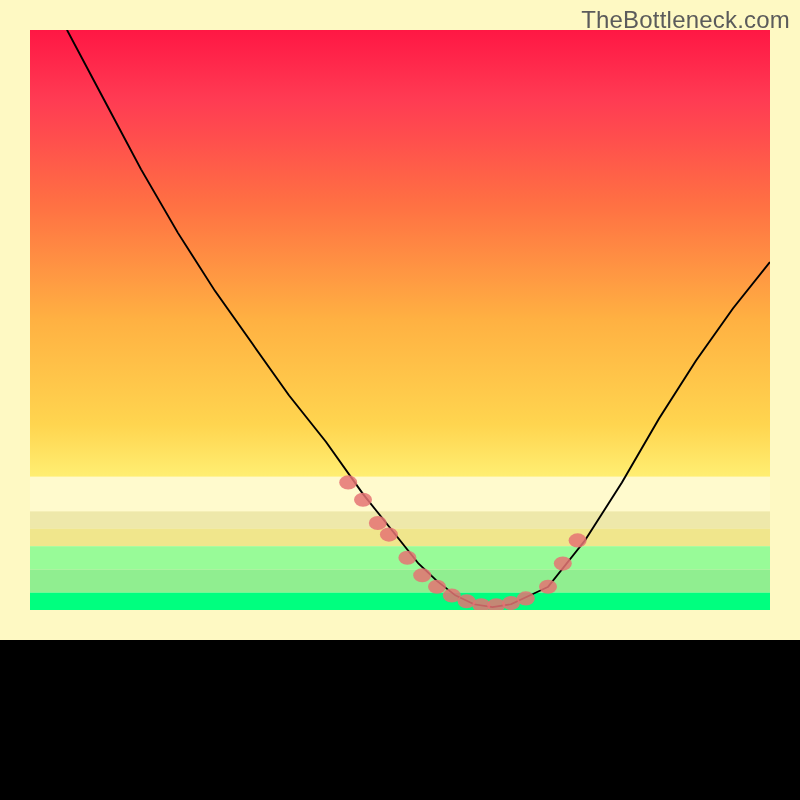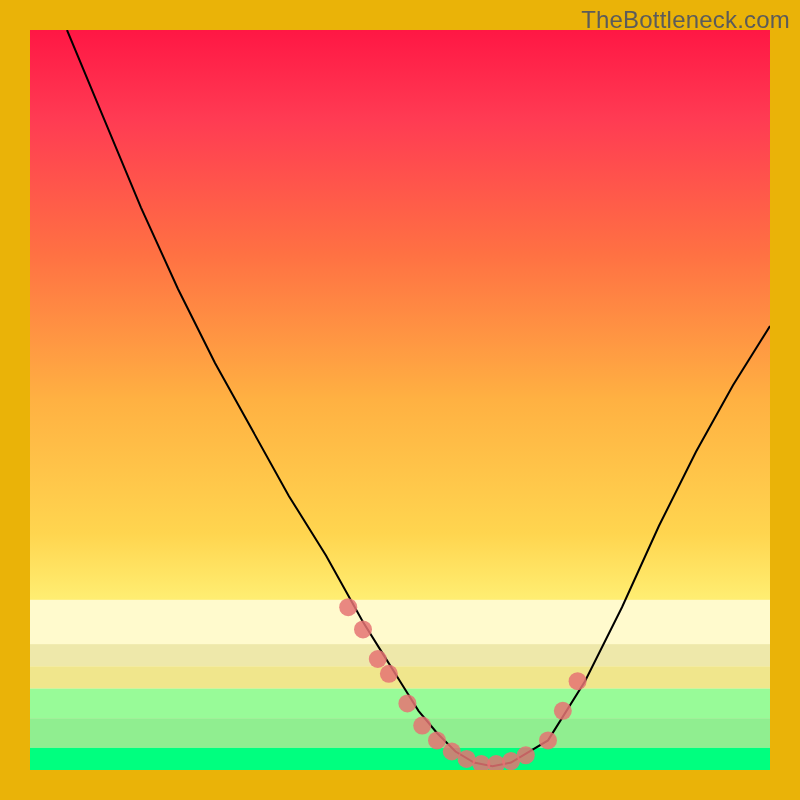--- a/index.html
+++ b/index.html
@@ -1,21 +1,21 @@
 <!DOCTYPE html>
 <html><head>
 <meta charset="utf-8">
 <style>
   * { margin: 0; padding: 0; box-sizing: border-box; }
   html, body { width: 800px; height: 800px; overflow: hidden; background: #000; }
   .stage {
     position: relative;
     width: 800px;
-    height: 800px;
-    background: #eab308;
+    height: 640px;
+    background: #fef9c3;
   }
   .watermark {
     position: absolute;
     top: 6px;
     right: 10px;
     font-family: Arial, Helvetica, sans-serif;
     font-size: 24px;
     font-weight: 400;
     color: #5b5b5b;
     letter-spacing: 0.2px;

